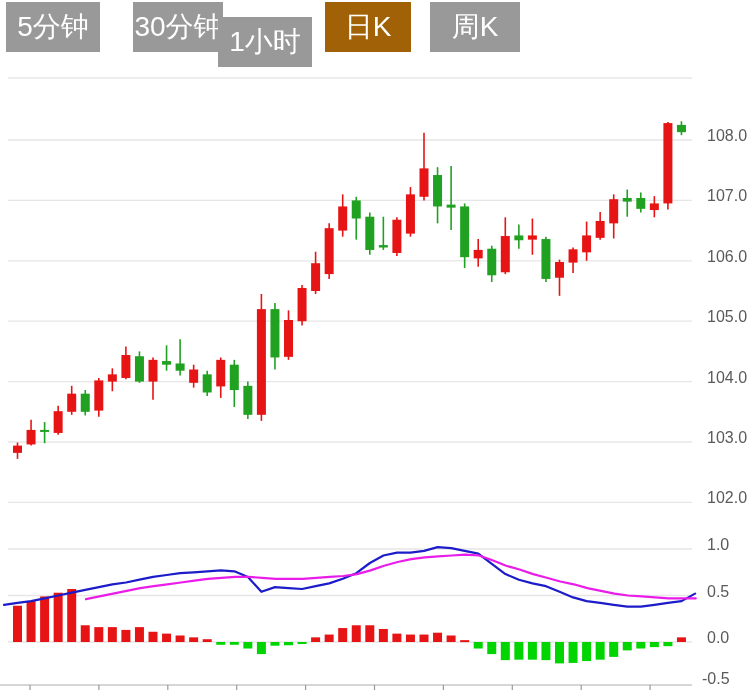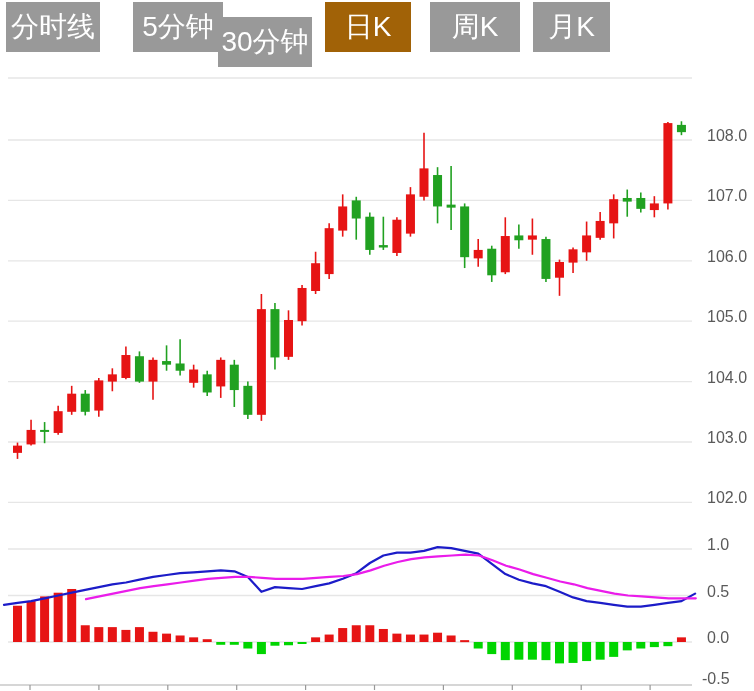--- a/index.html
+++ b/index.html
@@ -18,26 +18,25 @@
   .tab:nth-child(7){left:637px;width:72px;}
   #chart-svg{position:absolute;left:0;top:0;}
   .axis-label{font-family:"Liberation Sans",sans-serif;font-size:16px;fill:#5a5a5a;}
 </style>
 </head>
 <body>
 
 <div id="stage">
 
   <div class="tabbar">
-    <div class="tab">分时线</div>
     <div class="tab">5分钟</div>
     <div class="tab">30分钟</div>
+    <div class="tab">1小时</div>
     <div class="tab active">日K</div>
     <div class="tab">周K</div>
-    <div class="tab">月K</div>
   </div>
 
   <svg id="chart-svg" width="754" height="691">
     <g id="g-grid">
         <line x1="8" y1="78" x2="692" y2="78" stroke="#e6e6e6" stroke-width="1.3"></line>
         <line x1="8" y1="140" x2="692" y2="140" stroke="#e6e6e6" stroke-width="1.3"></line>
         <line x1="8" y1="200.4" x2="692" y2="200.4" stroke="#e6e6e6" stroke-width="1.3"></line>
         <line x1="8" y1="260.8" x2="692" y2="260.8" stroke="#e6e6e6" stroke-width="1.3"></line>
         <line x1="8" y1="321.2" x2="692" y2="321.2" stroke="#e6e6e6" stroke-width="1.3"></line>
         <line x1="8" y1="381.6" x2="692" y2="381.6" stroke="#e6e6e6" stroke-width="1.3"></line>

